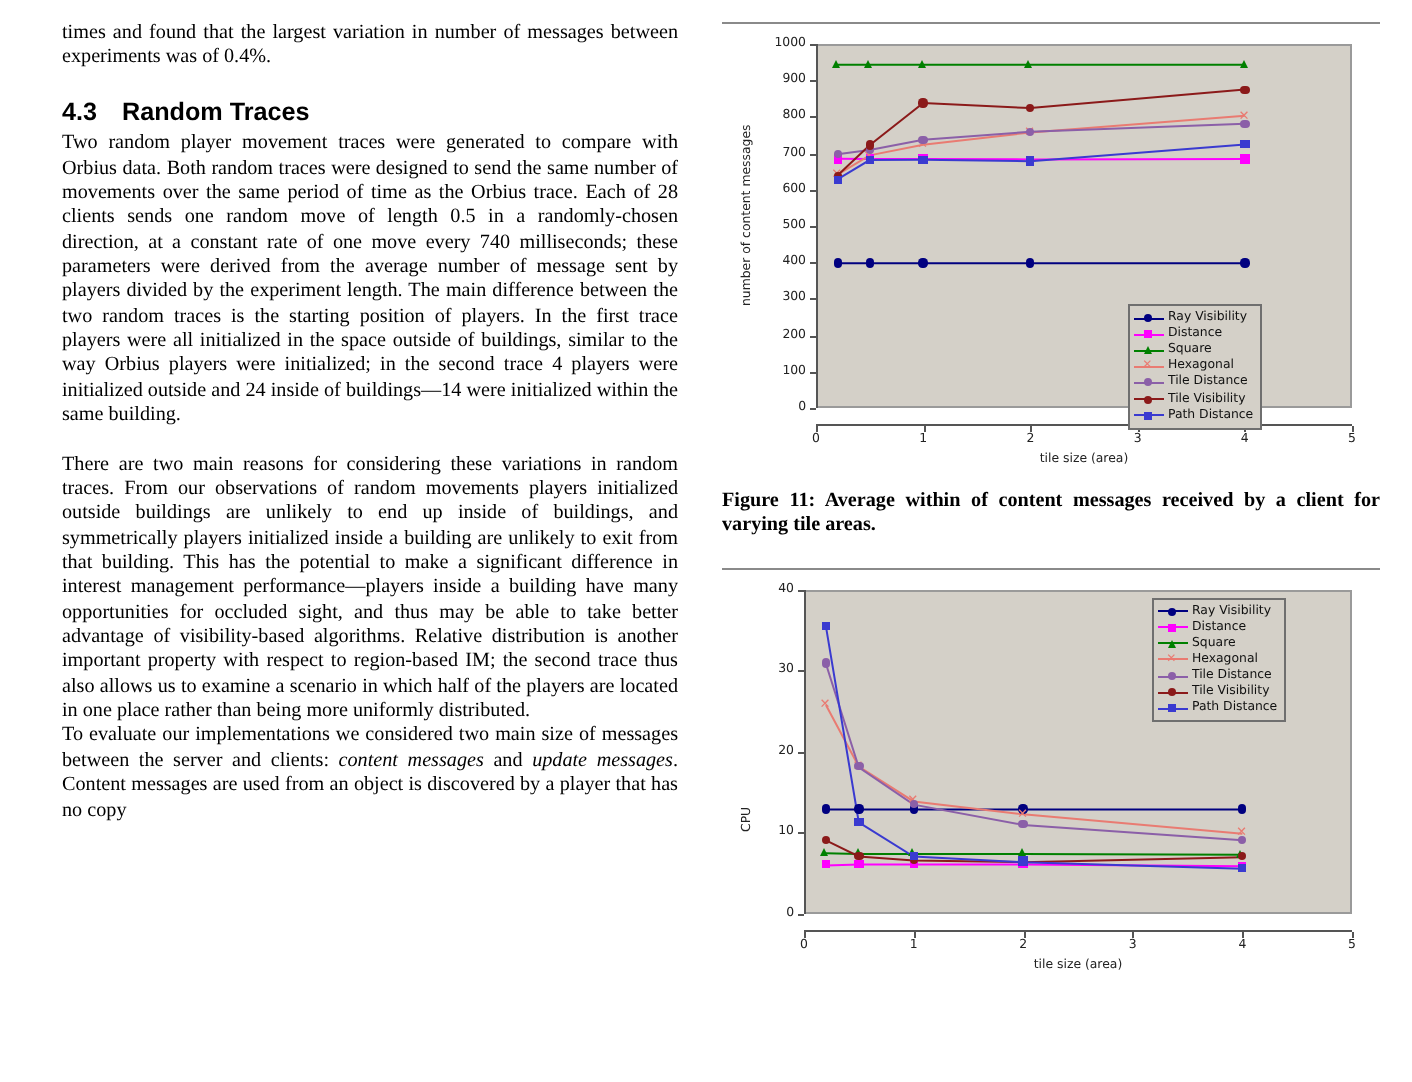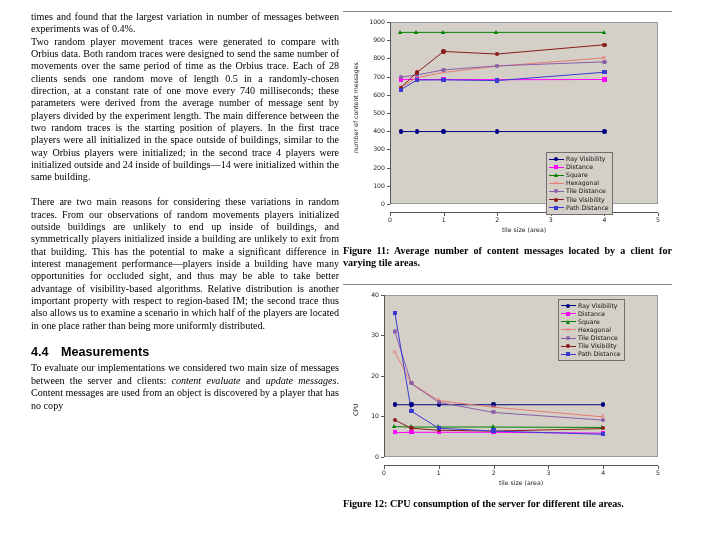--- a/index.html
+++ b/index.html
@@ -14,21 +14,21 @@
     font-family: "Liberation Serif", serif;
     color: #000000;
     overflow: hidden;
   }
 
   
   #page {
     position: absolute;
     inset: 0;
     display: flex;
-    gap: 4px;
+    gap: 22px;
     padding: 11px 18px 0 31px;
     box-sizing: border-box;
   }
   #left-column {
     width: 308px;
     flex: 0 0 308px;
   }
   #right-column {
     width: 329px;
     flex: 0 0 329px;
@@ -170,30 +170,30 @@
 </style>
 </head>
 <body>
 
 <div id="page">
 
   <div id="left-column">
 
     <p class="body-text">times and found that the largest variation in number of messages between experiments was of 0.4%.</p>
 
+    <h3 class="section-heading">
+      <span class="num">4.3</span><span>Random Traces</span>
+    </h3>
 
     <p class="body-text">Two random player movement traces were generated to compare with Orbius data. Both random traces were designed to send the same number of movements over the same period of time as the Orbius trace. Each of 28 clients sends one random move of length 0.5 in a randomly-chosen direction, at a constant rate of one move every 740 milliseconds; these parameters were derived from the average number of message sent by players divided by the experiment length. The main difference between the two random traces is the starting position of players. In the first trace players were all initialized in the space outside of buildings, similar to the way Orbius players were initialized; in the second trace 4 players were initialized outside and 24 inside of buildings—14 were initialized within the same building.</p>
 
     <p class="body-text spaced">There are two main reasons for considering these variations in random traces. From our observations of random movements players initialized outside buildings are unlikely to end up inside of buildings, and symmetrically players initialized inside a building are unlikely to exit from that building. This has the potential to make a significant difference in interest management performance—players inside a building have many opportunities for occluded sight, and thus may be able to take better advantage of visibility-based algorithms. Relative distribution is another important property with respect to region-based IM; the second trace thus also allows us to examine a scenario in which half of the players are located in one place rather than being more uniformly distributed.</p>
 
-    <h3 class="section-heading">
-      <span class="num">4.4</span><span>Measurements</span>
-    </h3>
-
-    <p class="body-text"><span>To evaluate our implementations we considered two main size of messages between the server and clients: </span><span class="ital">content evaluate</span><span> and </span><span class="ital">update messages</span><span>. Content messages are used from an object is discovered by a player that has no copy</span></p>
+
+    <p class="body-text"><span>To evaluate our implementations we considered two main size of messages between the server and clients: </span><span class="ital">content messages</span><span> and </span><span class="ital">update messages</span><span>. Content messages are used from an object is discovered by a player that has no copy</span></p>
   </div>
 
   <div id="right-column">
 
     <div class="figure-block">
       <div class="chart-wrap">
         <div class="chart" id="chart-figure-11" style="height:228px;">
             <div class="plot-bg" style="left: 47px; top: 10px; width: 268px; height: 182px;"></div>
             <div class="axis-line" style="left: 47px; top: 10px; width: 1px; height: 182px;"></div>
             <div class="axis-line" style="left: 47px; top: 200px; width: 268px; height: 1px;"></div>
@@ -323,21 +323,21 @@
               <div class="legend-row">
                 <span class="legend-swatch">
                   <span class="ln" style="background: rgb(58, 58, 208);"></span>
                   <span class="mkr square" style="width: 4px; height: 4px; background: rgb(58, 58, 208); margin-left: -2px; margin-top: -2px; position: absolute; left: 7px; top: 4px;"></span>
                 </span>
                 <span class="legend-label">Path Distance</span>
               </div>
             </div>
           </div>
       </div>
-      <p class="figure-caption">Figure 11: Average number of content messages located by a client for varying tile areas.</p>
+      <p class="figure-caption">Figure 11: Average within of content messages received by a client for varying tile areas.</p>
     </div>
 
     <div class="figure-block" style="margin-top:14px;">
       <div class="chart-wrap">
         <div class="chart" id="chart-figure-12" style="height:208px;">
             <div class="plot-bg" style="left: 41px; top: 10px; width: 274px; height: 162px;"></div>
             <div class="axis-line" style="left: 41px; top: 10px; width: 1px; height: 162px;"></div>
             <div class="axis-line" style="left: 41px; top: 180px; width: 274px; height: 1px;"></div>
             <div class="tick" style="left: 38px; top: 172px; width: 3px; height: 1px;"></div>
             <div class="tick-label" style="right: 293px; top: 168px; text-align: right;">0</div>
@@ -453,17 +453,16 @@
               <div class="legend-row">
                 <span class="legend-swatch">
                   <span class="ln" style="background: rgb(58, 58, 208);"></span>
                   <span class="mkr square" style="width: 4px; height: 4px; background: rgb(58, 58, 208); margin-left: -2px; margin-top: -2px; position: absolute; left: 7px; top: 4px;"></span>
                 </span>
                 <span class="legend-label">Path Distance</span>
               </div>
             </div>
           </div>
       </div>
-      <p class="figure-caption">Figure 12: CPU consumption of the server for different tile areas.</p>
     </div>
 
   </div>
 </div>
 
 </body></html>

